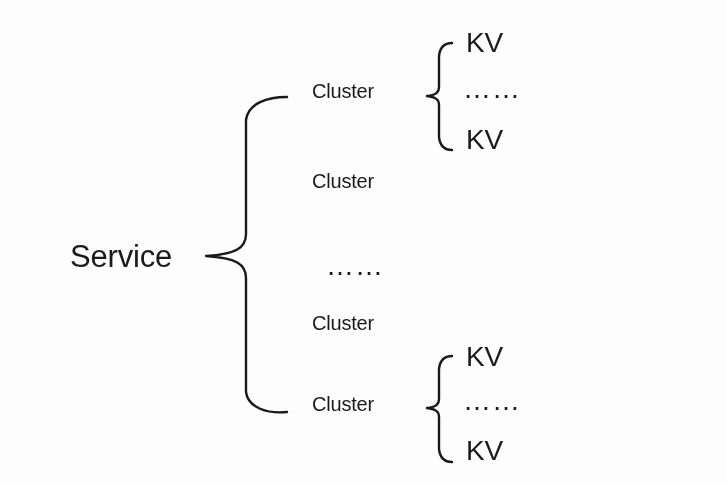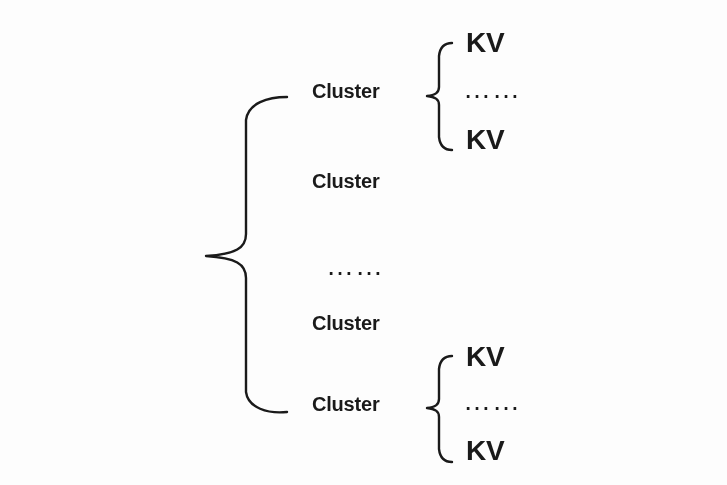--- a/index.html
+++ b/index.html
@@ -15,21 +15,21 @@
     position: relative;
     width: 727px;
     height: 485px;
     background: #fdfdfd;
     overflow: hidden;
   }
   .node-label {
     position: absolute;
     color: #1a1a1a;
     font-family: "Liberation Sans", sans-serif;
-    font-weight: 700;
+    font-weight: 400;
     white-space: nowrap;
     line-height: 1;
     letter-spacing: -0.2px;
   }
   .label-service {
     left: 70px;
     top: 241px;
     font-size: 31px;
   }
   .label-cluster {
@@ -111,20 +111,21 @@
 
     <path class="brace-small" d="M 452,356
              C 444,356 440,360 439,369
              L 439,399
              C 439,405 435,407 427,408
              C 435,409 439,411 439,417
              L 439,449
              C 440,458 444,462 452,462"></path>
   </svg>
 
+  <div class="node-label label-service">Service</div>
 
   <div class="node-label label-cluster cluster-1">Cluster</div>
 
   <div class="node-label label-cluster cluster-2">Cluster</div>
 
   <div class="label-ellipsis ellipsis-mid">……</div>
 
   <div class="node-label label-cluster cluster-3">Cluster</div>
 
   <div class="node-label label-cluster cluster-4">Cluster</div>

